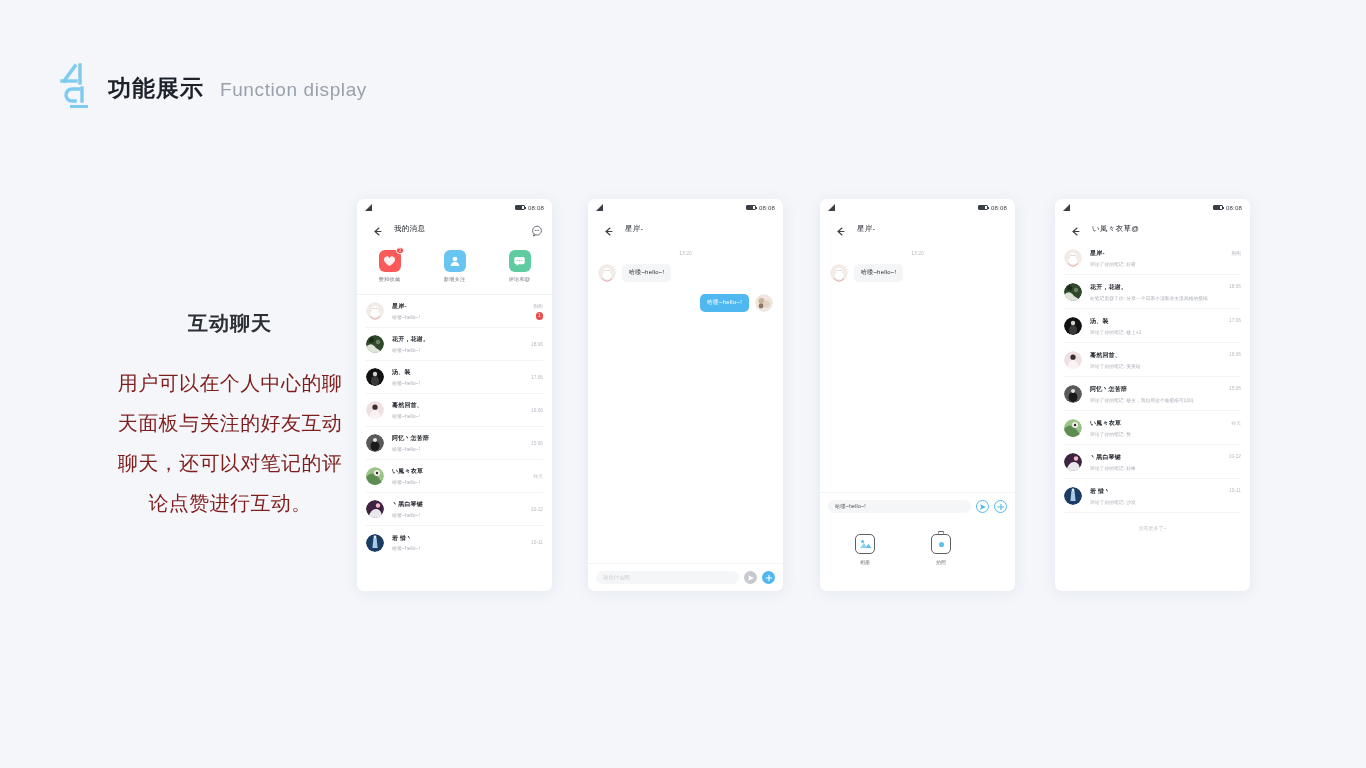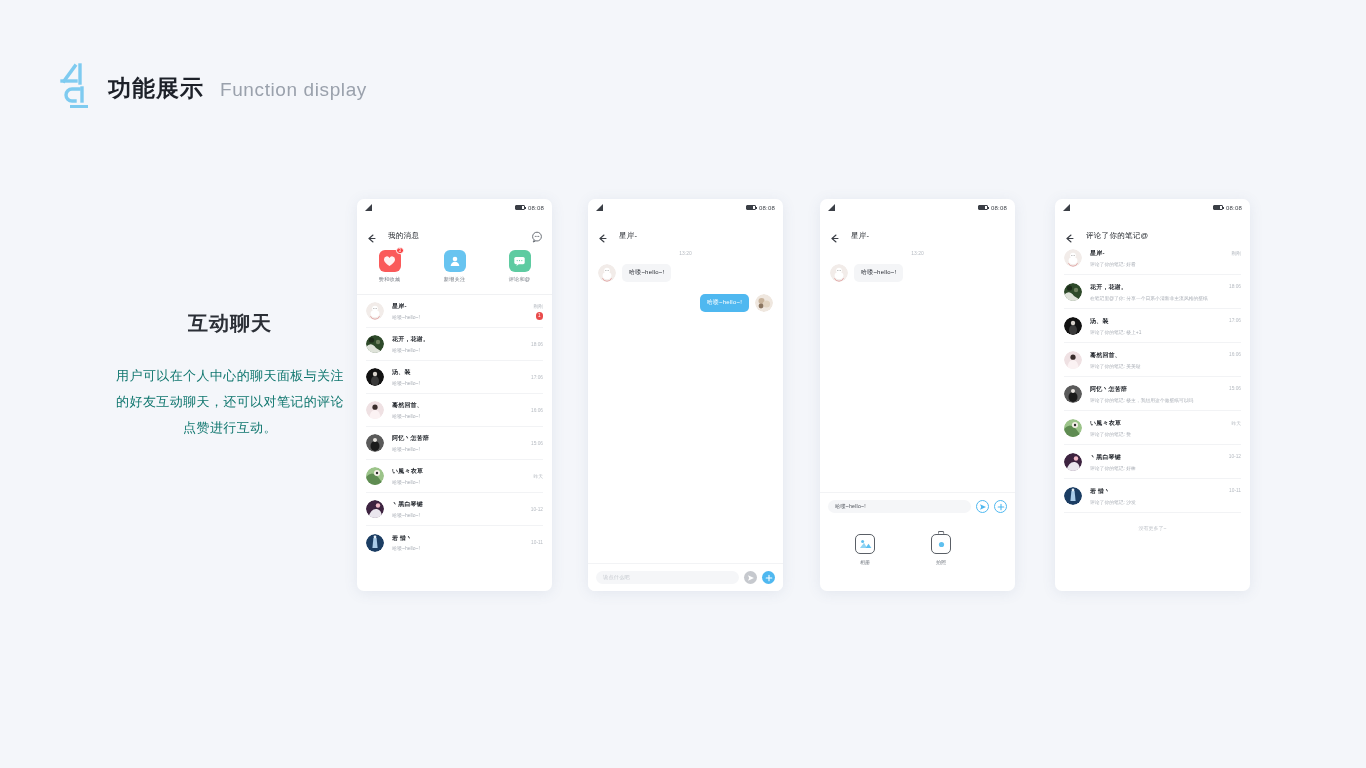--- a/index.html
+++ b/index.html
@@ -21,21 +21,21 @@
   .hd-cn {
     font-size: 23px; font-weight: bold; color: #1d2129; letter-spacing: 1px;
     font-family: "Liberation Sans", "DejaVu Sans", sans-serif;
   }
   .hd-en { font-size: 19px; color: #9aa1ac; margin-left: 16px; letter-spacing: .6px; }
 
   
   .copy { position: absolute; left: 112px; top: 310px; width: 236px; text-align: center; }
   .copy-title { font-size: 20px; font-weight: bold; color: #2b2f36; letter-spacing: 1px; }
   .copy-body {
-    margin-top: 26px; font-size: 13px; line-height: 2.0; color: #0f766e;
+    margin-top: 26px; font-size: 20px; line-height: 2.0; color: #7f1d1d;
     letter-spacing: .4px;
   }
 
   
   .phone {
     position: absolute; top: 199px; width: 195px; height: 392px;
     background: #ffffff; border-radius: 7px;
     box-shadow: 0 2px 14px rgba(80,100,140,.10);
     overflow: hidden;
   }
@@ -52,21 +52,21 @@
   .sb-left { display: flex; align-items: center; }
   .sb-right { display: flex; align-items: center; gap: 3px; }
   .sb-batt {
     width: 10px; height: 5px; border: .6px solid #3b3f46; border-radius: 1px;
     position: relative; background: linear-gradient(to right,#3b3f46 70%, transparent 70%);
   }
   .sb-batt::after { content:""; position:absolute; right:-2px; top:1.4px; width:1px; height:2px; background:#3b3f46; }
   .sb-time { font-size: 6px; letter-spacing: .2px; }
 
   
-  .navbar { height: 25px; display: flex; align-items: flex-end; padding: 0 9px; position: relative; }
+  .navbar { height: 25px; display: flex; align-items: center; padding: 0 9px; position: relative; margin-left: 6px; }
   .nav-back { width: 11px; height: 11px; flex: none; }
   .nav-title { font-size: 7.5px; color: #22262c; margin-left: 11px; letter-spacing: .3px; }
   .nav-right { margin-left: auto; width: 12px; height: 12px; }
 
   
   .entries { display: flex; padding: 9px 0 11px; }
   .entry { flex: 1; display: flex; flex-direction: column; align-items: center; }
   .entry-ic { width: 22px; height: 22px; border-radius: 6px; position: relative; display:flex; align-items:center; justify-content:center;}
   .ic-like { background: #fa5a5a; }
   .ic-follow { background: #68c4f0; }
@@ -510,21 +510,21 @@
         <div class="sb-time">08:08</div>
       </div>
     </div>
     <div class="navbar">
       <span class="nav-back">
         <svg width="11" height="11" viewBox="0 0 11 11">
             <path d="M7 2 L3 5.5 L7 9" fill="none" stroke="#3b3f46" stroke-width="1.1" stroke-linecap="round" stroke-linejoin="round"></path>
             <path d="M3.2 5.5 L9 5.5" stroke="#3b3f46" stroke-width="1" stroke-linecap="round"></path>
           </svg>
       </span>
-      <span class="nav-title">评论了你的笔记@</span>
+      <span class="nav-title">い風々衣草@</span>
     </div>
 
     <div class="cmtlist">
       <div class="cmtrow">
         <div class="avatar"><svg width="18" height="18" viewBox="0 0 18 18">
               <circle cx="9" cy="9" r="9" fill="#f2ece9"></circle>
               <ellipse cx="9" cy="11.6" rx="4.4" ry="3.6" fill="#fff"></ellipse>
               <circle cx="9" cy="6.6" r="2.9" fill="#fff"></circle>
               <circle cx="7.9" cy="6.4" r=".5" fill="#8a8a8a"></circle>
               <circle cx="10.1" cy="6.4" r=".5" fill="#8a8a8a"></circle>

